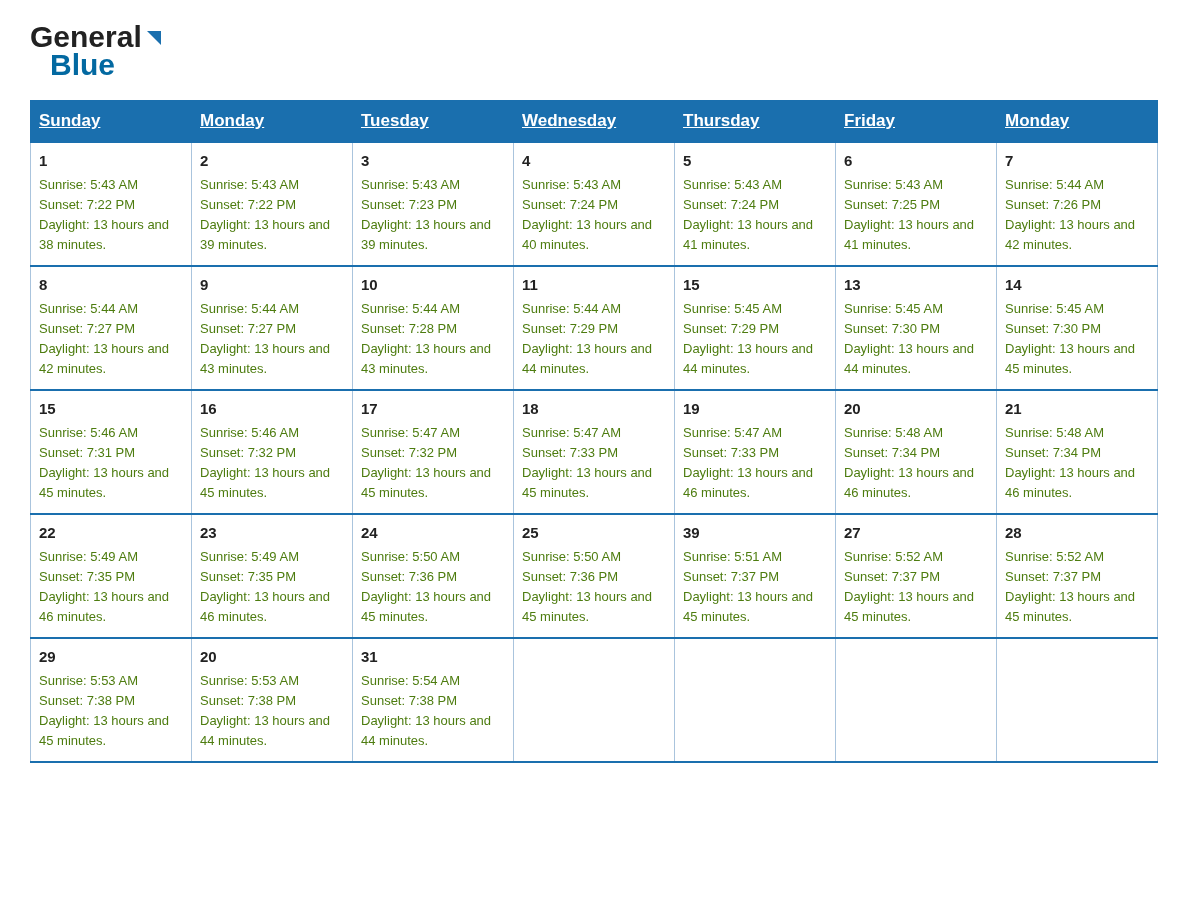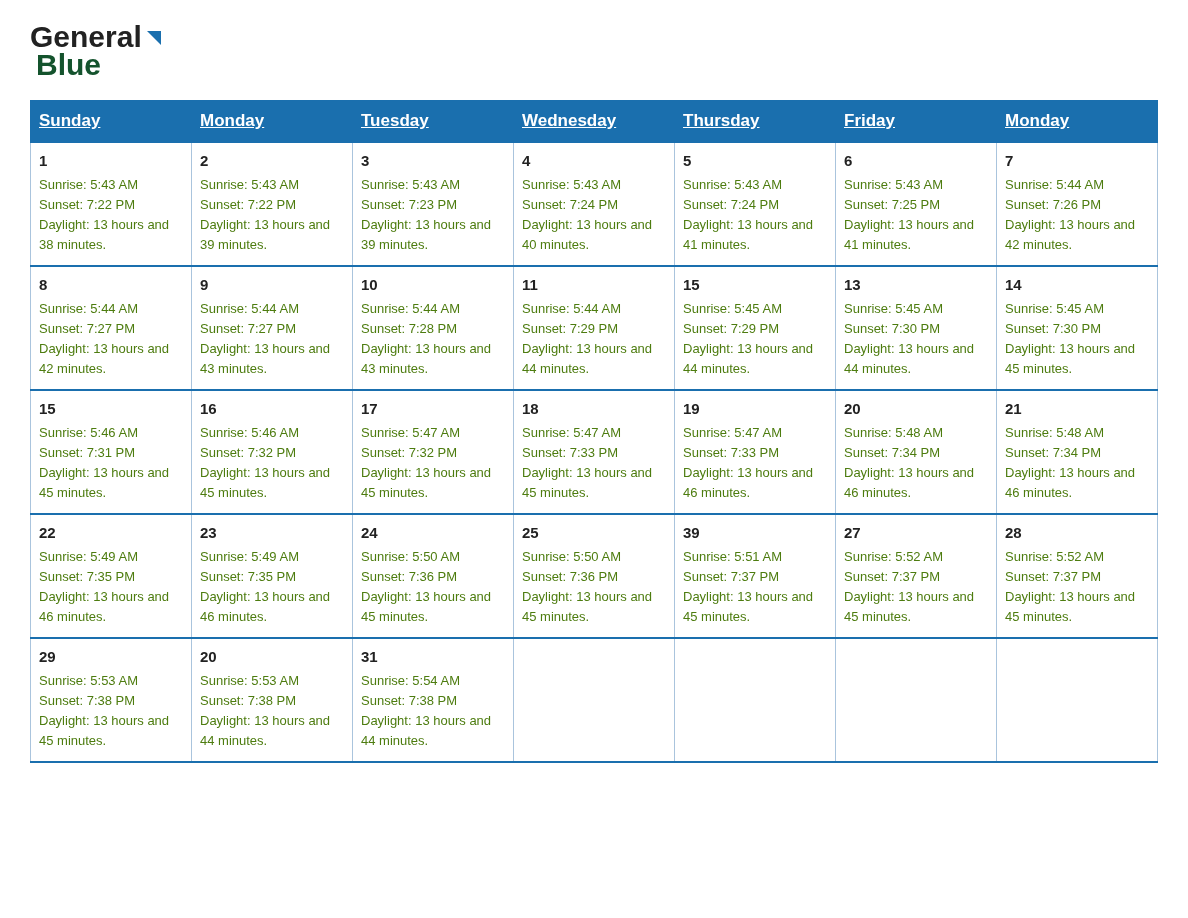--- a/index.html
+++ b/index.html
@@ -82,21 +82,21 @@
 <body>
 
 <div class="header">
   <div class="logo">
     <div style="display:flex;align-items:center;">
       <span style="font-size:30px;font-weight:bold;color:#222;">General</span>
       <svg width="22" height="22" viewBox="0 0 22 22" style="margin-left:1px;margin-top:2px;">
         <polygon points="4,4 18,4 18,18" fill="#1a6fae"></polygon>
       </svg>
     </div>
-    <span style="font-size:30px;font-weight:bold;color:#14532d;margin-top:-6px;margin-left:6px;">Blue</span>
+    <span style="font-size:30px;font-weight:bold;color:#0369a1;margin-top:-6px;margin-left:20px;">Blue</span>
   </div>
   <div class="title-area">
     <div class="month-title"></div>
     <div class="location"></div>
   </div>
 </div>
 
 <table class="calendar">
   <thead>
     <tr>

